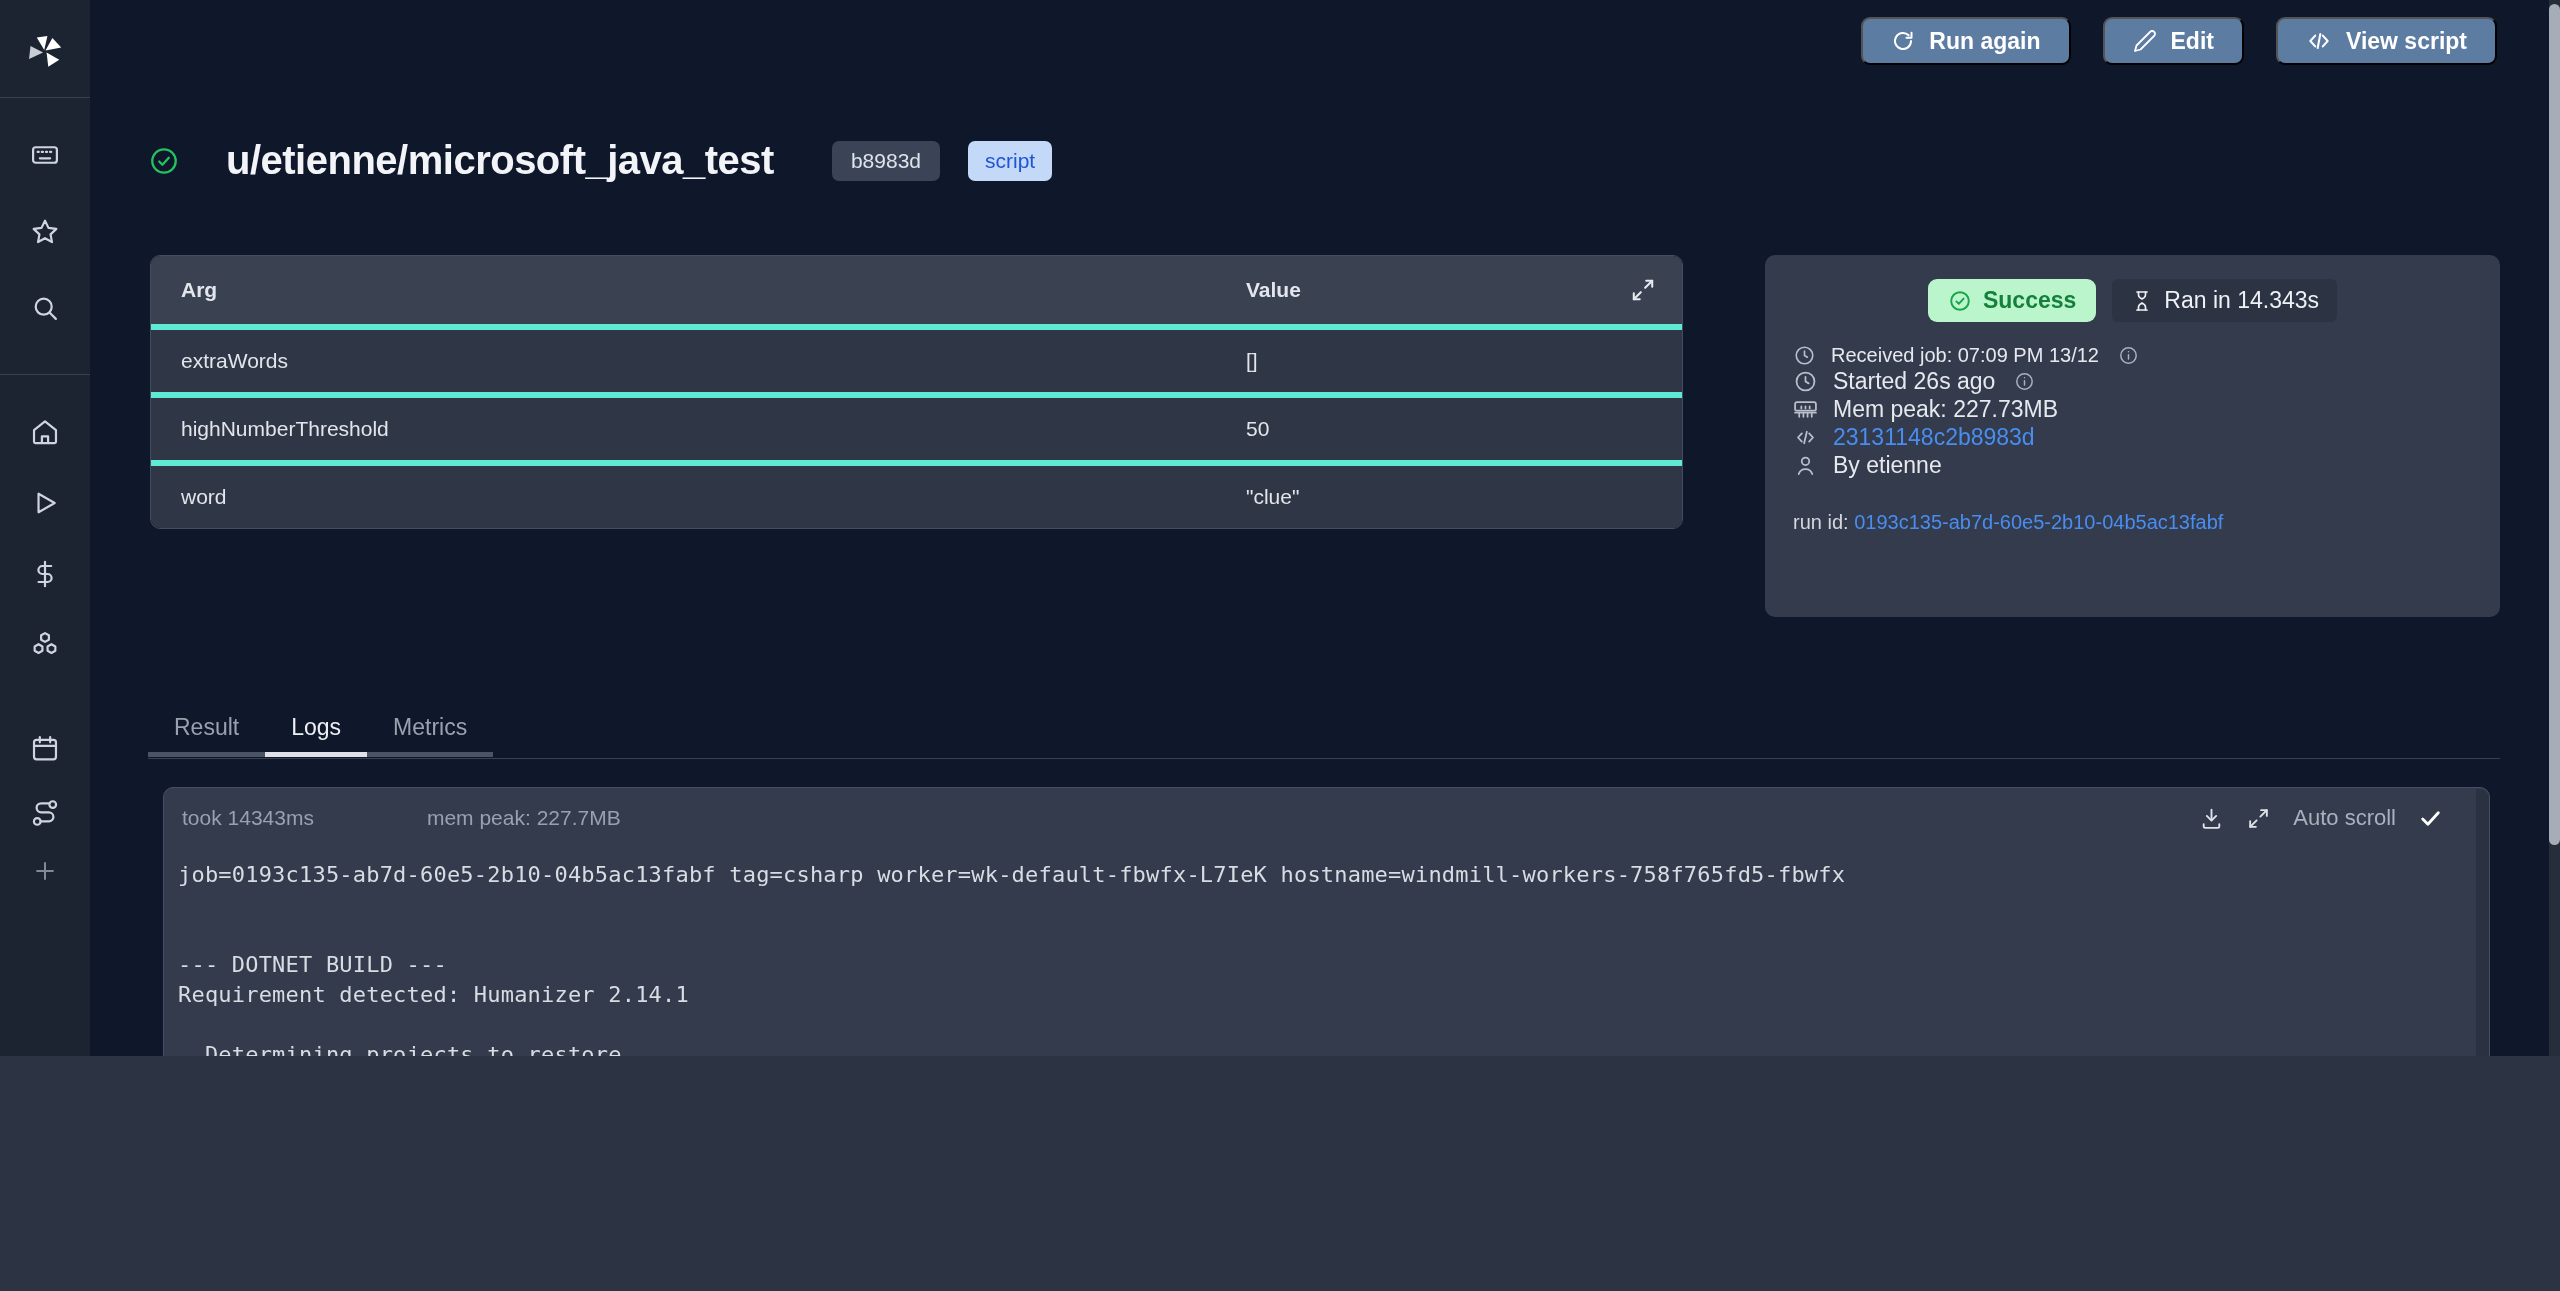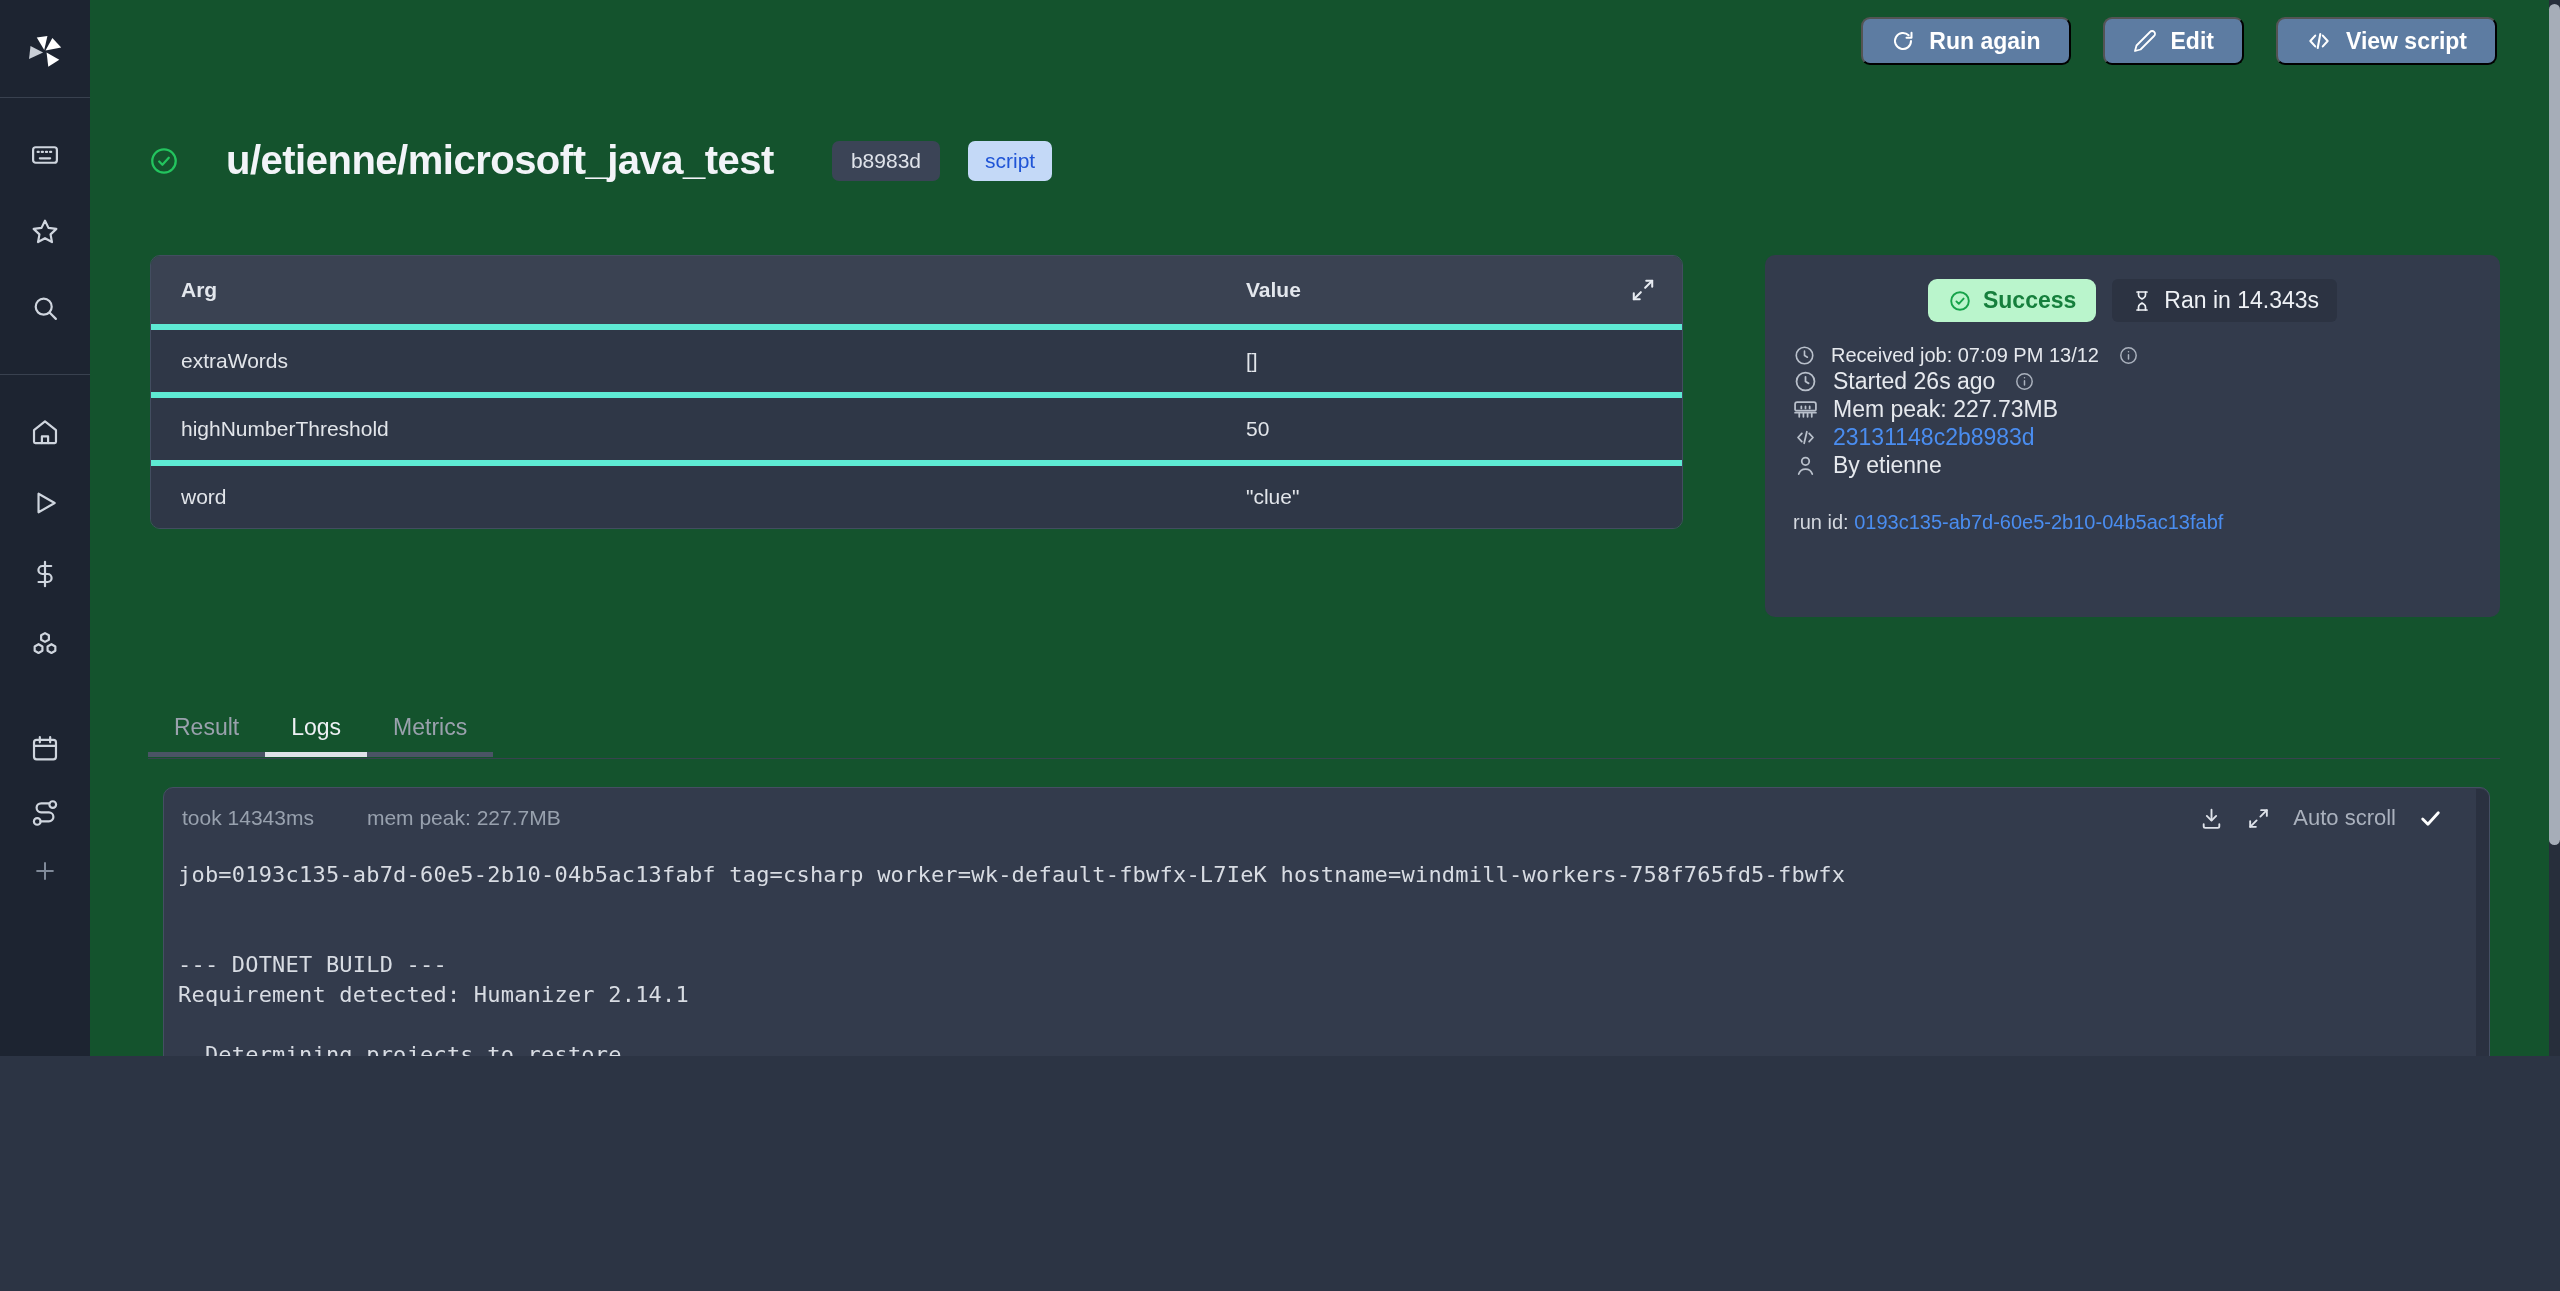--- a/index.html
+++ b/index.html
@@ -1,19 +1,19 @@
 <!DOCTYPE html>
 <html><head>
 <meta charset="utf-8">
 <style>
   * { margin:0; padding:0; box-sizing:border-box; }
   html,body { background:#2c3444; }
   .page {
     position:relative; width:2560px; height:1056px; overflow:hidden;
-    background:#14532d; font-family:"Liberation Sans", sans-serif; color:#e7eaef;
+    background:#0f172a; font-family:"Liberation Sans", sans-serif; color:#e7eaef;
   }
   svg.ic { display:block; }
 
   
   .sidebar { position:absolute; left:0; top:0; width:90px; height:1291px; background:#1d2431; }
   .sb-item { position:absolute; left:50%; transform:translate(-50%,-50%); color:#cfd5de; cursor:pointer; }
   .sb-divider { position:absolute; left:0; width:90px; height:1px; background:#39414f; }
 
   
   .top-buttons { position:absolute; top:17px; right:63px; display:flex; gap:32px; }
@@ -58,21 +58,21 @@
   .tab::after { content:""; position:absolute; left:0; right:0; bottom:0; height:5px; background:#4a5465; }
   .tab.active { color:#eef0f4; font-weight:500; }
   .tab.active::after { background:#dfe2e8; }
   .tabs-baseline { position:absolute; left:148px; top:758px; width:2352px; height:1px; background:#39424f; }
 
   
   .log-card { position:absolute; left:163px; top:787px; width:2327px; height:580px; background:#333b4c; border:1px solid #454f63; border-radius:10px; }
   .log-scroll-track { position:absolute; right:0; top:1px; bottom:1px; width:13px; background:#2a3140; border-radius:0 9px 9px 0; }
   .log-header { display:flex; align-items:center; height:54px; padding:6px 46px 0 18px; font-size:21px; color:#98a1ae;justify-content:center; }
   .log-took { }
-  .log-mem { margin-left:53px; }
+  .log-mem { margin-left:113px; }
   .log-controls { margin-left:auto; display:flex; align-items:center; gap:22px; color:#dfe3ea; }
   .log-controls .lab { color:#aab1bd; font-size:22px; }
   .log-pre {
     width:2312px; overflow:hidden; padding:18px 0 20px 14px;
     font-family:"DejaVu Sans Mono", monospace; font-size:22px; line-height:30px;
     letter-spacing:0.2px; color:#d8dce3; white-space:pre;
   }
 
   
   .page-scrollbar { position:absolute; right:0; top:0; width:11px; height:1291px; background:#272e3b; }

